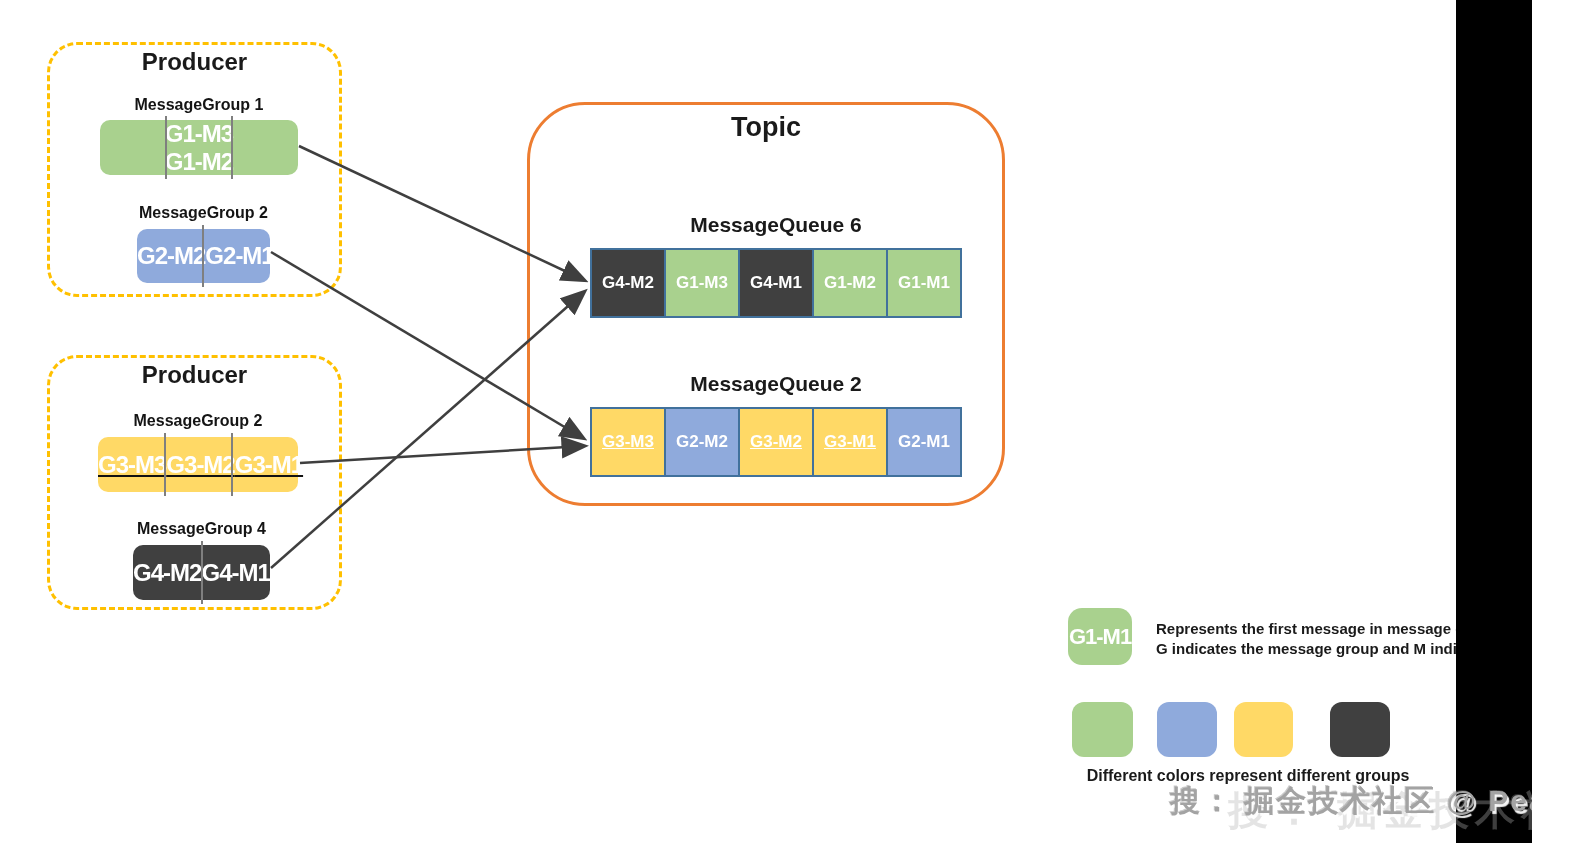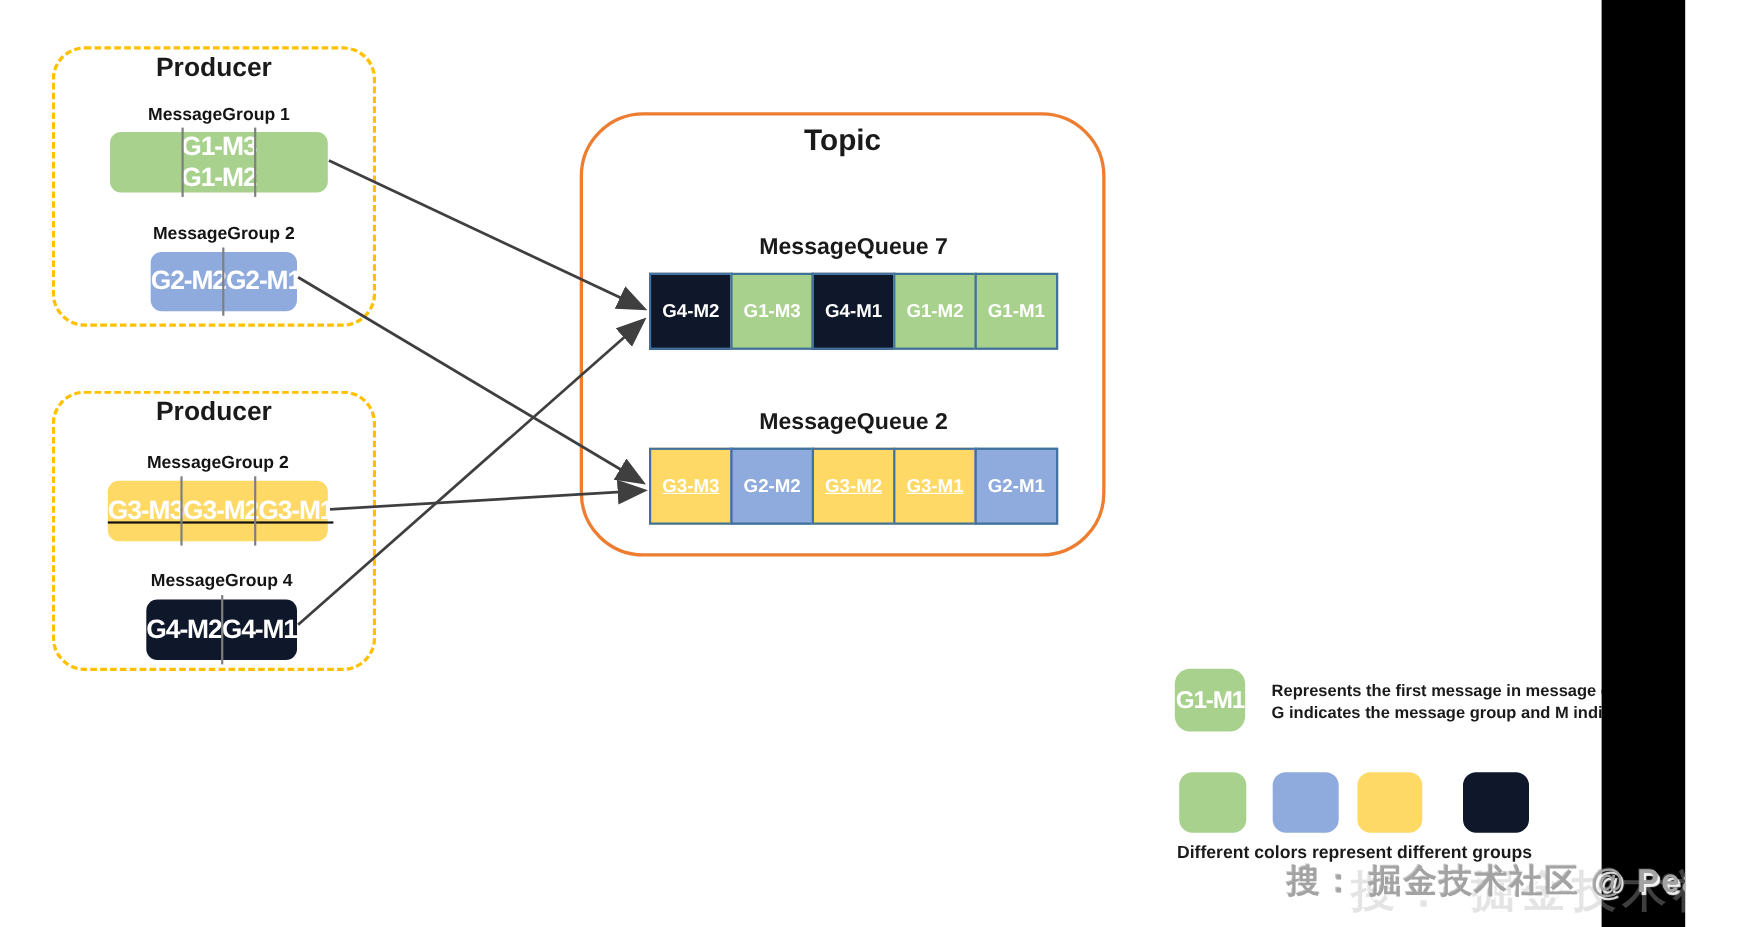--- a/index.html
+++ b/index.html
@@ -4,21 +4,21 @@
 <style>
   html,body{margin:0;padding:0;background:#fff;}
   .canvas{
     position:relative;width:1532px;height:843px;background:#ffffff;overflow:hidden;
     font-family:"Liberation Sans","DejaVu Sans",sans-serif;color:#111;
   }
   
   .c-green{background:#A9D18E;flex-direction:column;}
   .c-blue{background:#8FAADC;}
   .c-yellow{background:#FFD966;text-decoration:underline;}
-  .c-orange{background:#0f172a;}
+  .c-orange{background:#404040;}
 
   .producer-box{
     position:absolute;width:295px;height:255px;
     border:3px dashed #FFC000;border-radius:30px;box-sizing:border-box;
   }
   .producer-title{
     position:absolute;left:0;width:100%;text-align:center;
     font-size:24px;font-weight:600;color:#1a1a1a;
   }
   .group-label{
@@ -65,21 +65,21 @@
     color:#fff;font-weight:bold;font-size:22px;letter-spacing:-1px;z-index:1;
   }
   .legend-text{
     position:absolute;left:1156px;top:619px;width:420px;z-index:1;
     font-size:15px;font-weight:600;color:#1a1a1a;line-height:20px;white-space:nowrap;
   }
   .swatch{
     position:absolute;top:702px;height:55px;border-radius:12px;z-index:1;
   }
   .legend-caption{
-    position:absolute;left:1070px;top:767px;width:356px;text-align:left;
+    position:absolute;left:1070px;top:767px;width:356px;text-align:center;
     font-size:16px;font-weight:600;color:#1a1a1a;z-index:3;
   }
 
   .watermark-ghost{
     position:absolute;left:1228px;top:783px;z-index:11;
     font-size:40px;font-weight:bold;letter-spacing:6px;color:#b3b3b3;opacity:.35;
     white-space:nowrap;
   }
   .watermark{
     position:absolute;left:1170px;top:781px;z-index:12;
@@ -130,21 +130,21 @@
   <div class="group-label" style="left:133px;top:520px;width:137px;">MessageGroup 4</div>
   <div class="group-block c-orange" style="left:133px;top:545px;width:137px;height:55px;">
     <div class="group-seg">G4-M2</div>
     <div class="group-seg">G4-M1</div>
     <div class="group-div" style="left:68px;"></div>
   </div>
 
   <div class="topic-box"></div>
   <div class="topic-title">Topic</div>
 
-  <div class="queue-label" style="top:213px;">MessageQueue 7</div>
+  <div class="queue-label" style="top:213px;">MessageQueue 6</div>
   <div class="queue-row" style="top:248px;">
     <div class="queue-cell c-orange">G4-M2</div>
     <div class="queue-cell c-green">G1-M3</div>
     <div class="queue-cell c-orange">G4-M1</div>
     <div class="queue-cell c-green">G1-M2</div>
     <div class="queue-cell c-green">G1-M1</div>
   </div>
 
   <div class="queue-label" style="top:372px;">MessageQueue 2</div>
   <div class="queue-row" style="top:407px;">

